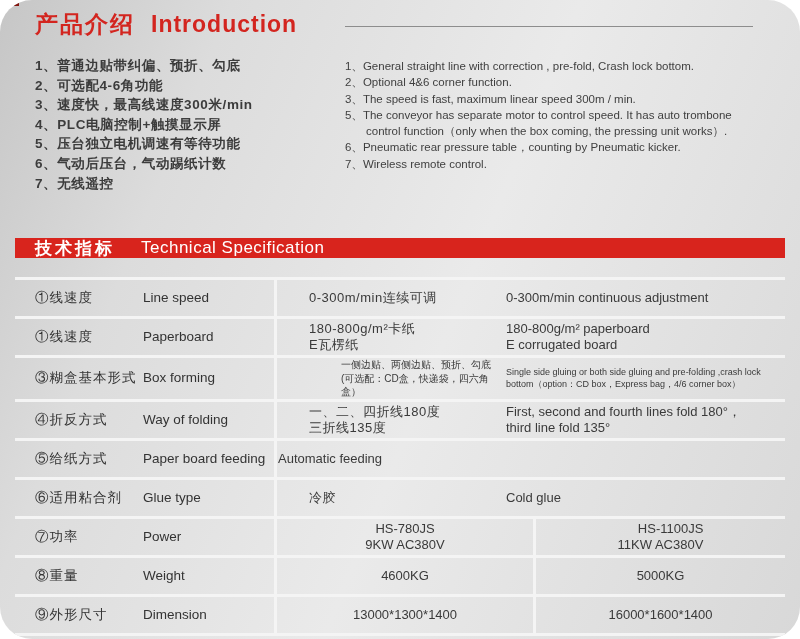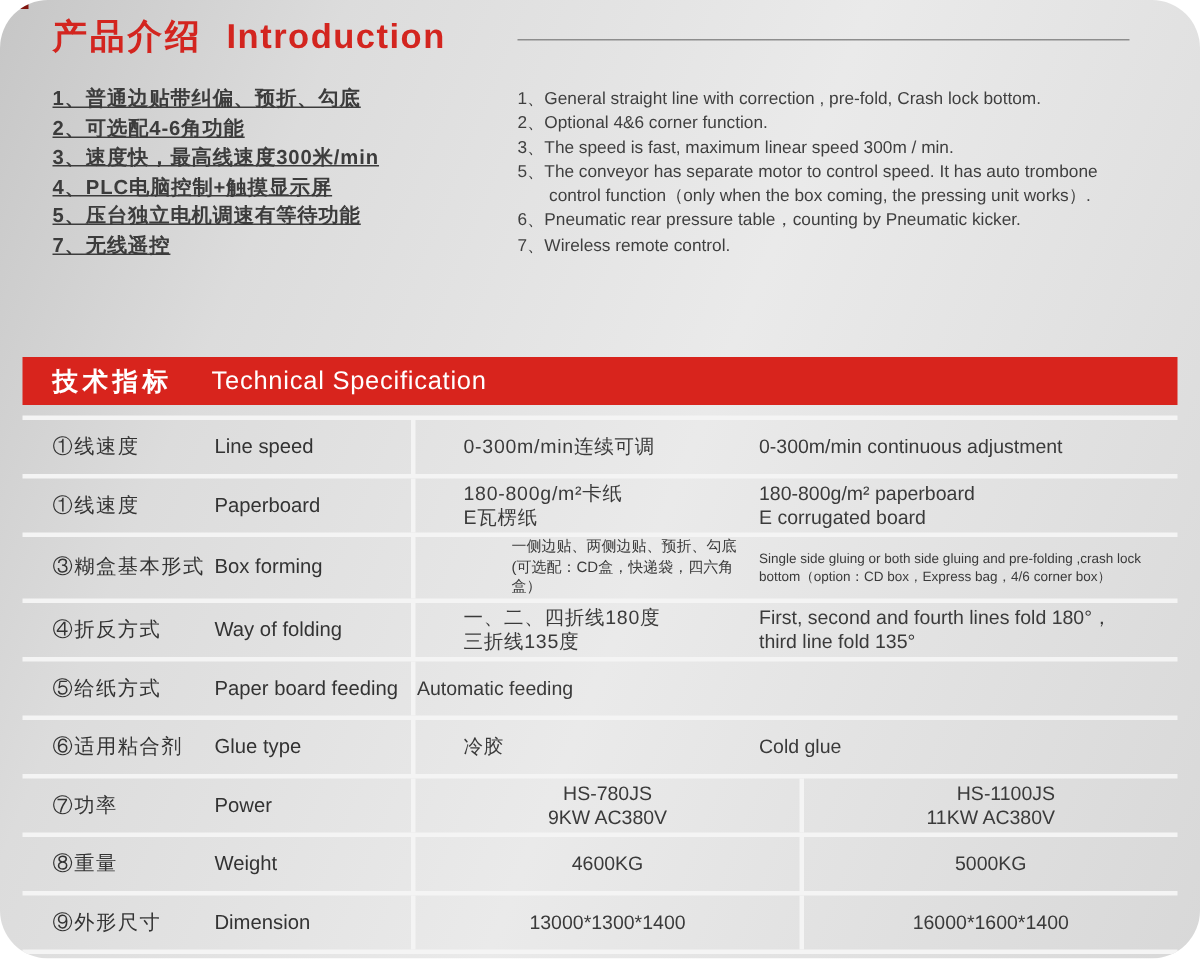--- a/index.html
+++ b/index.html
@@ -10,26 +10,26 @@
   }
   .corner-mark { position:absolute; top:0; left:0; width:19px; height:6px; background:#82160f; }
 
   .title { position:absolute; top:9px; left:35px; font-size:23px; font-weight:bold; color:#d3251f; white-space:nowrap; }
   .title .t-zh { letter-spacing:2px; }
   .title .t-en { margin-left:16px; letter-spacing:1px; }
   .header-line { position:absolute; top:26px; left:345px; width:408px; height:1px; background:#8d8d8d; }
 
   .intro-zh { position:absolute; top:56px; left:35px; width:302px; margin:0; padding:0; list-style:none;
               font-size:13.5px; font-weight:600; color:#3c3c3c; }
-  .intro-zh li { line-height:19.6px; letter-spacing:0.6px;text-decoration:underline; }
+  .intro-zh li { line-height:19.6px; letter-spacing:0.6px; }
   .intro-en { position:absolute; top:58px; left:345px; width:445px; margin:0; padding:0; list-style:none;
               font-size:11.5px; color:#3f3f3f; }
   .intro-en li { line-height:16.3px; padding-left:21px; text-indent:-21px; white-space:pre-line; }
 
-  .banner { position:absolute; top:238px; left:15px; width:770px; height:32px; background:#d8241d;
+  .banner { position:absolute; top:238px; left:15px; width:770px; height:20px; background:#d8241d;
             color:#ffffff; display:flex; align-items:center; box-sizing:border-box; }
   .banner .b-zh { font-size:17px; font-weight:bold; margin-left:20px; letter-spacing:3px; }
   .banner .b-en { font-size:17px; margin-left:26px; letter-spacing:0.5px; }
 
   .spec-table { position:absolute; top:277px; left:15px; width:770px; border-top:3px solid #f4f4f4; }
   .row { display:grid; border-bottom:3px solid #f4f4f4; min-height:36px; align-items:stretch; }
   .row.typeA { grid-template-columns:128px 134px 228px 1fr; }
   .row.typeB { grid-template-columns:128px 134px 259px 1fr; }
   .cell { display:flex; align-items:center; font-size:13px; line-height:16px; white-space:pre-line; }
   .zh-label { padding-left:20px; font-size:13.5px; letter-spacing:1px; color:#333; }
@@ -51,20 +51,21 @@
     <span class="t-zh">产品介绍</span><span class="t-en">Introduction</span>
   </h1>
   <div class="header-line"></div>
 
   <ul class="intro-zh">
     <li>1、普通边贴带纠偏、预折、勾底</li>
     <li>2、可选配4-6角功能</li>
     <li>3、速度快，最高线速度300米/min</li>
     <li>4、PLC电脑控制+触摸显示屏</li>
     <li>5、压台独立电机调速有等待功能</li>
+    <li>6、气动后压台，气动踢纸计数</li>
     <li>7、无线遥控</li>
   </ul>
 
   <ul class="intro-en">
     <li>1、General straight line with correction , pre-fold, Crash lock bottom.</li>
     <li>2、Optional 4&amp;6 corner function.</li>
     <li>3、The speed is fast, maximum linear speed 300m / min.</li>
     <li>5、The conveyor has separate motor to control speed. It has auto trombone
 control function（only when the box coming, the pressing unit works）.</li>
     <li>6、Pneumatic rear pressure table，counting by Pneumatic kicker.</li>

